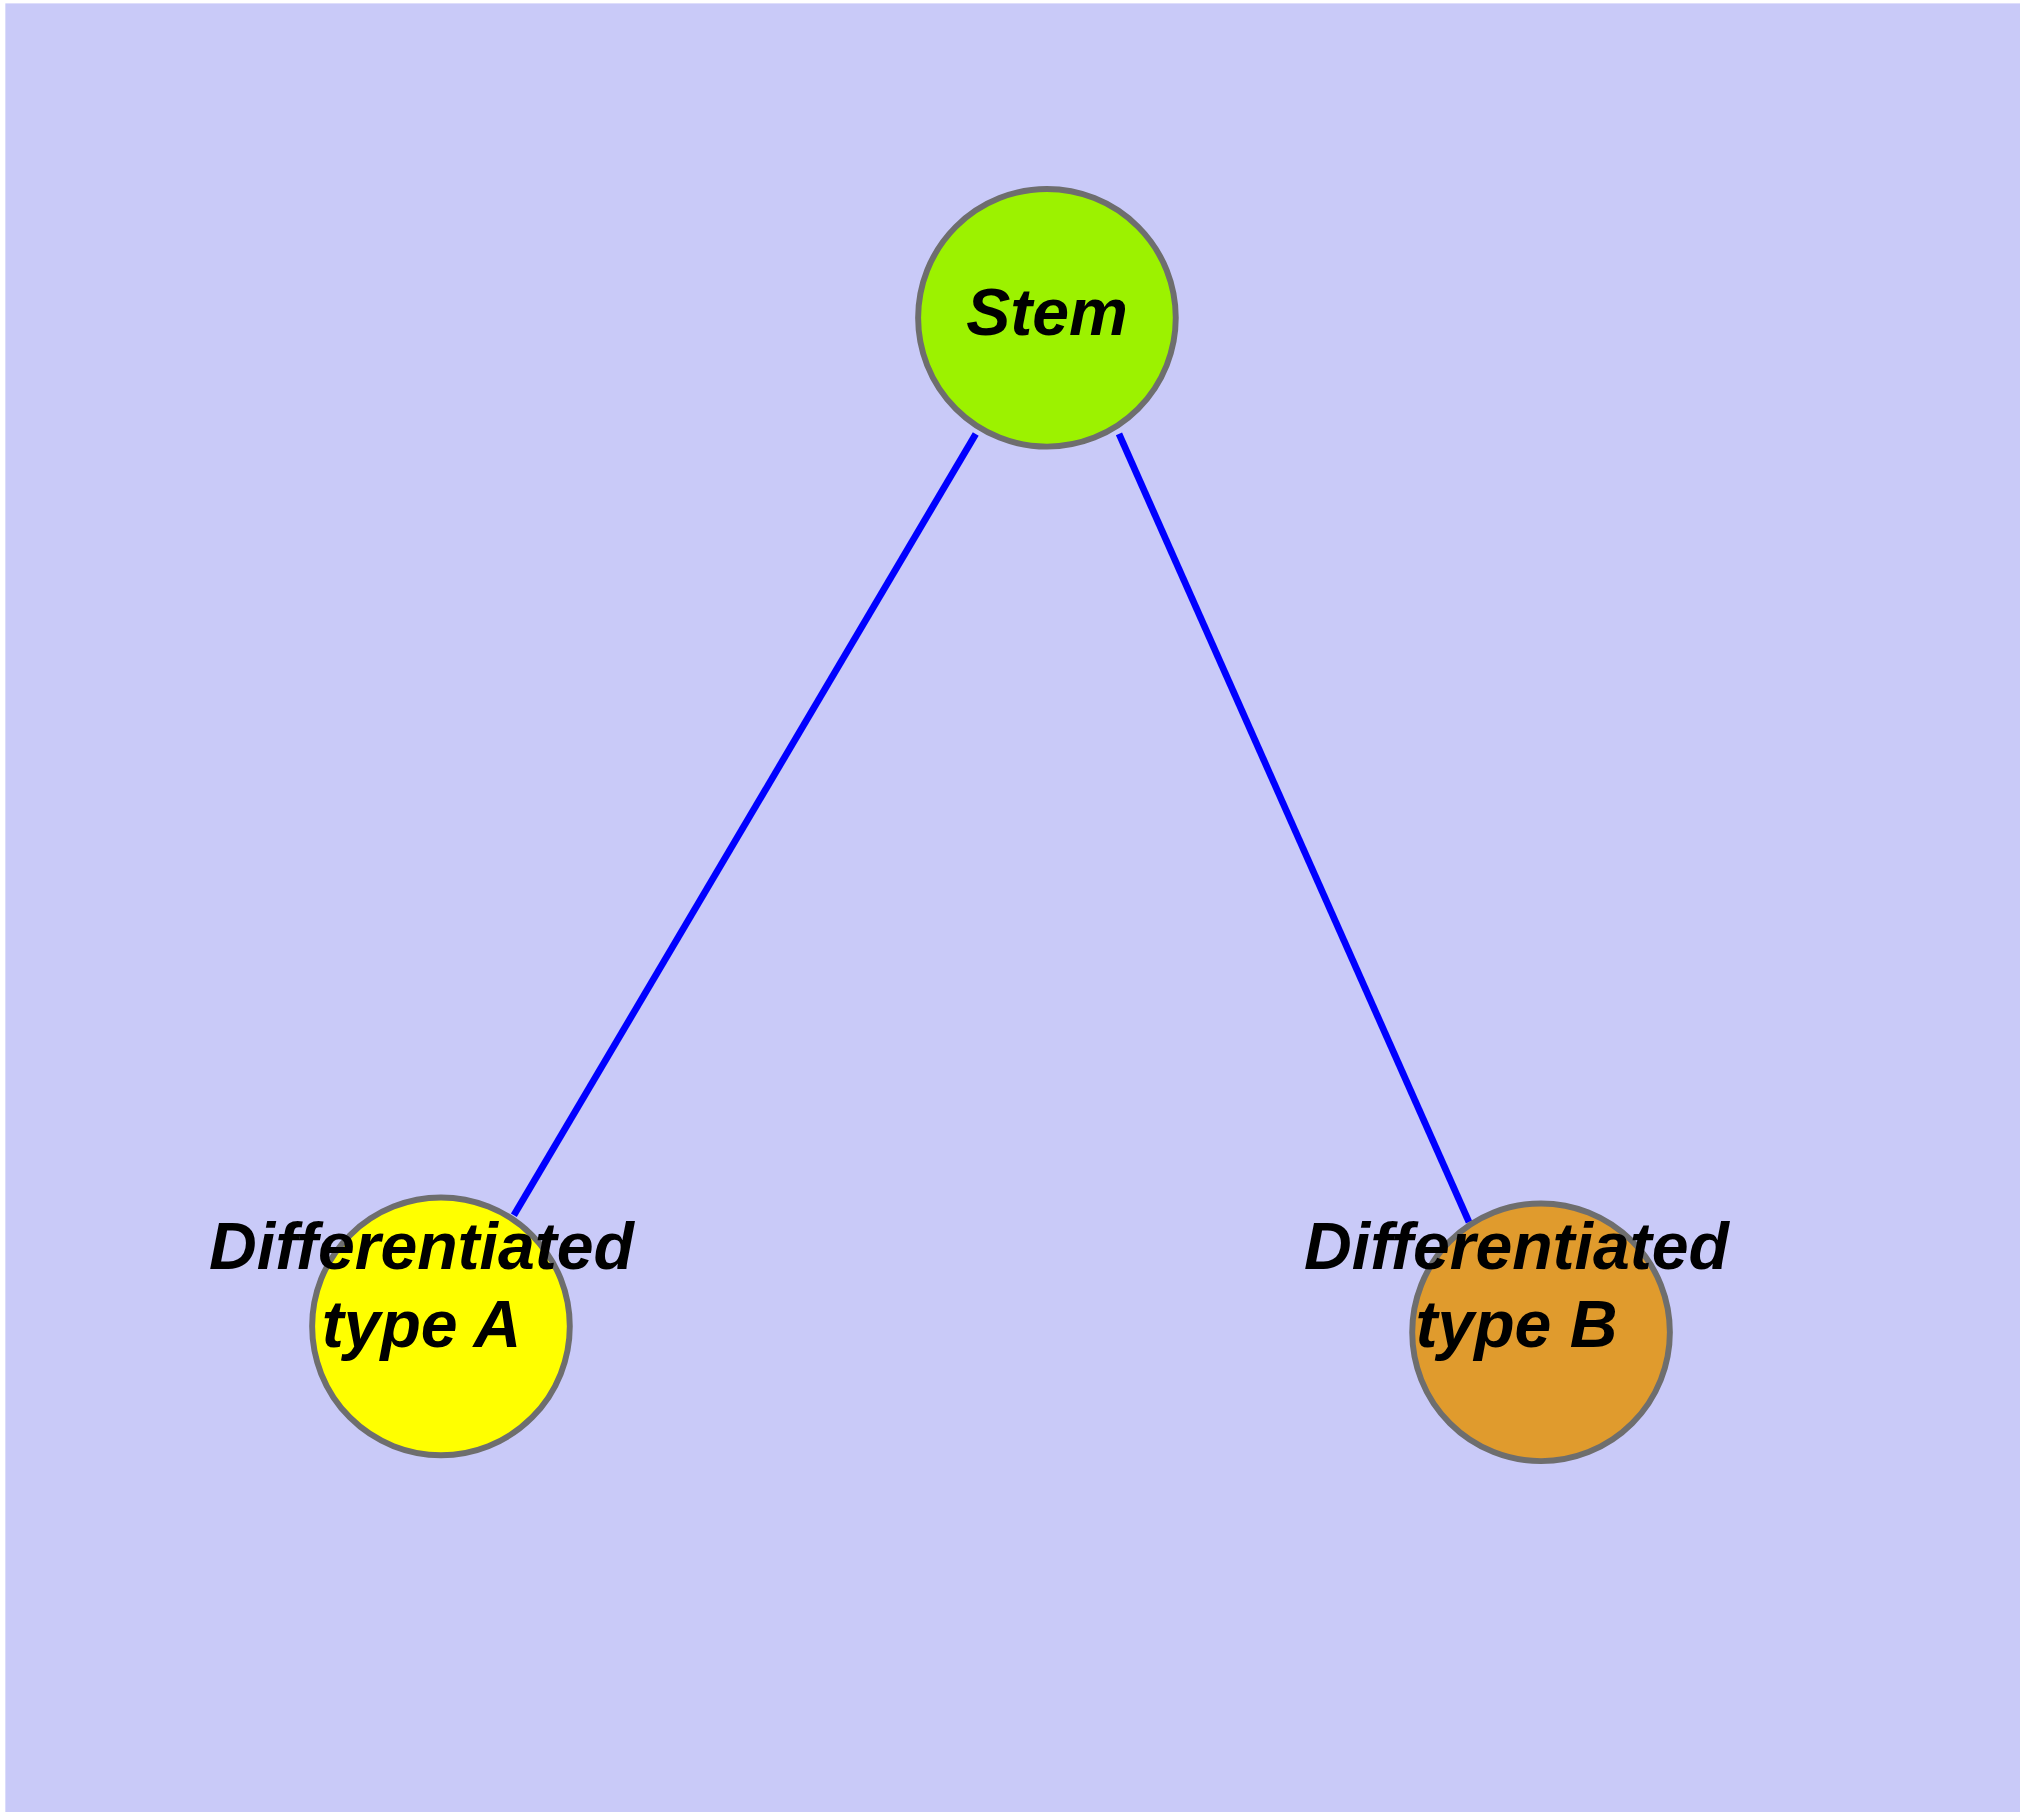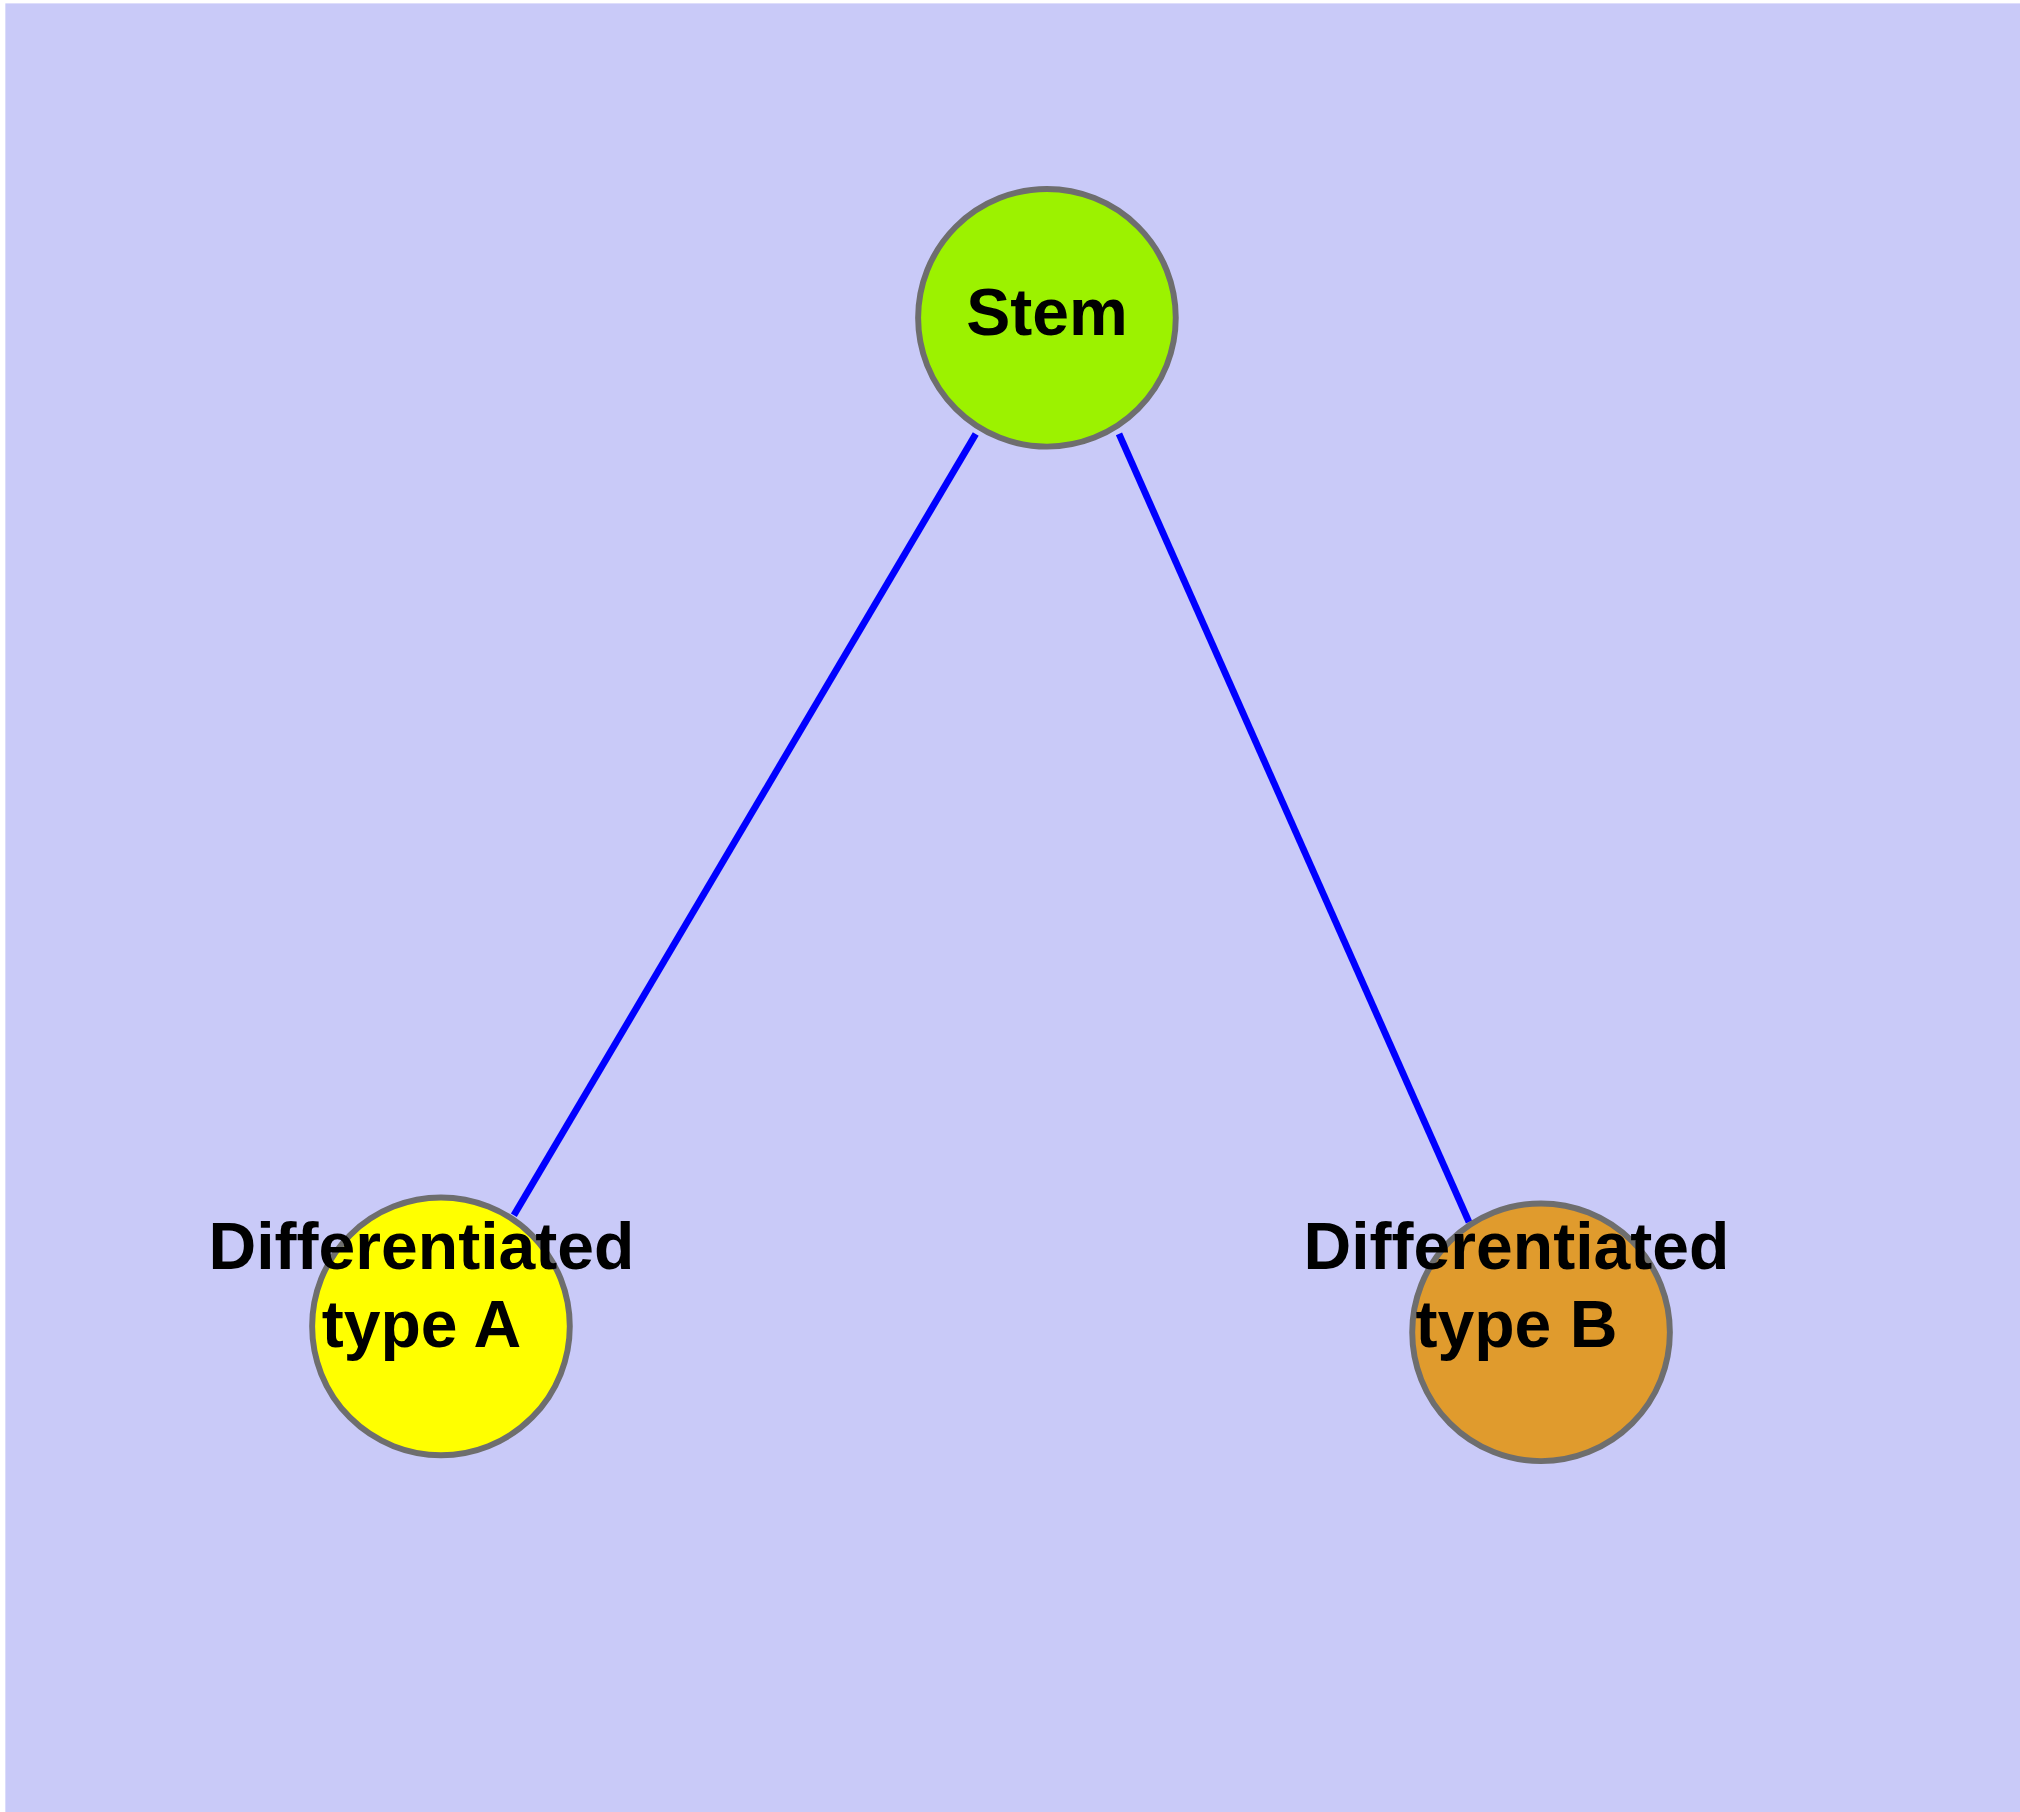--- a/index.html
+++ b/index.html
@@ -13,20 +13,21 @@
     overflow: hidden;
     font-family: "Liberation Sans", sans-serif;
   }
   #graph-canvas {
     position: absolute;
     left: 0;
     top: 0;
     width: 2021px;
     height: 1768px;
     background: #ffffff;
+    font-style: italic;
   }
   #graph-svg {
     display: block;
     width: 2021px;
     height: 1812px;
   }
   .node-label {
     font-family: "Liberation Sans", sans-serif;
     font-weight: bold;
     fill: #000000;

